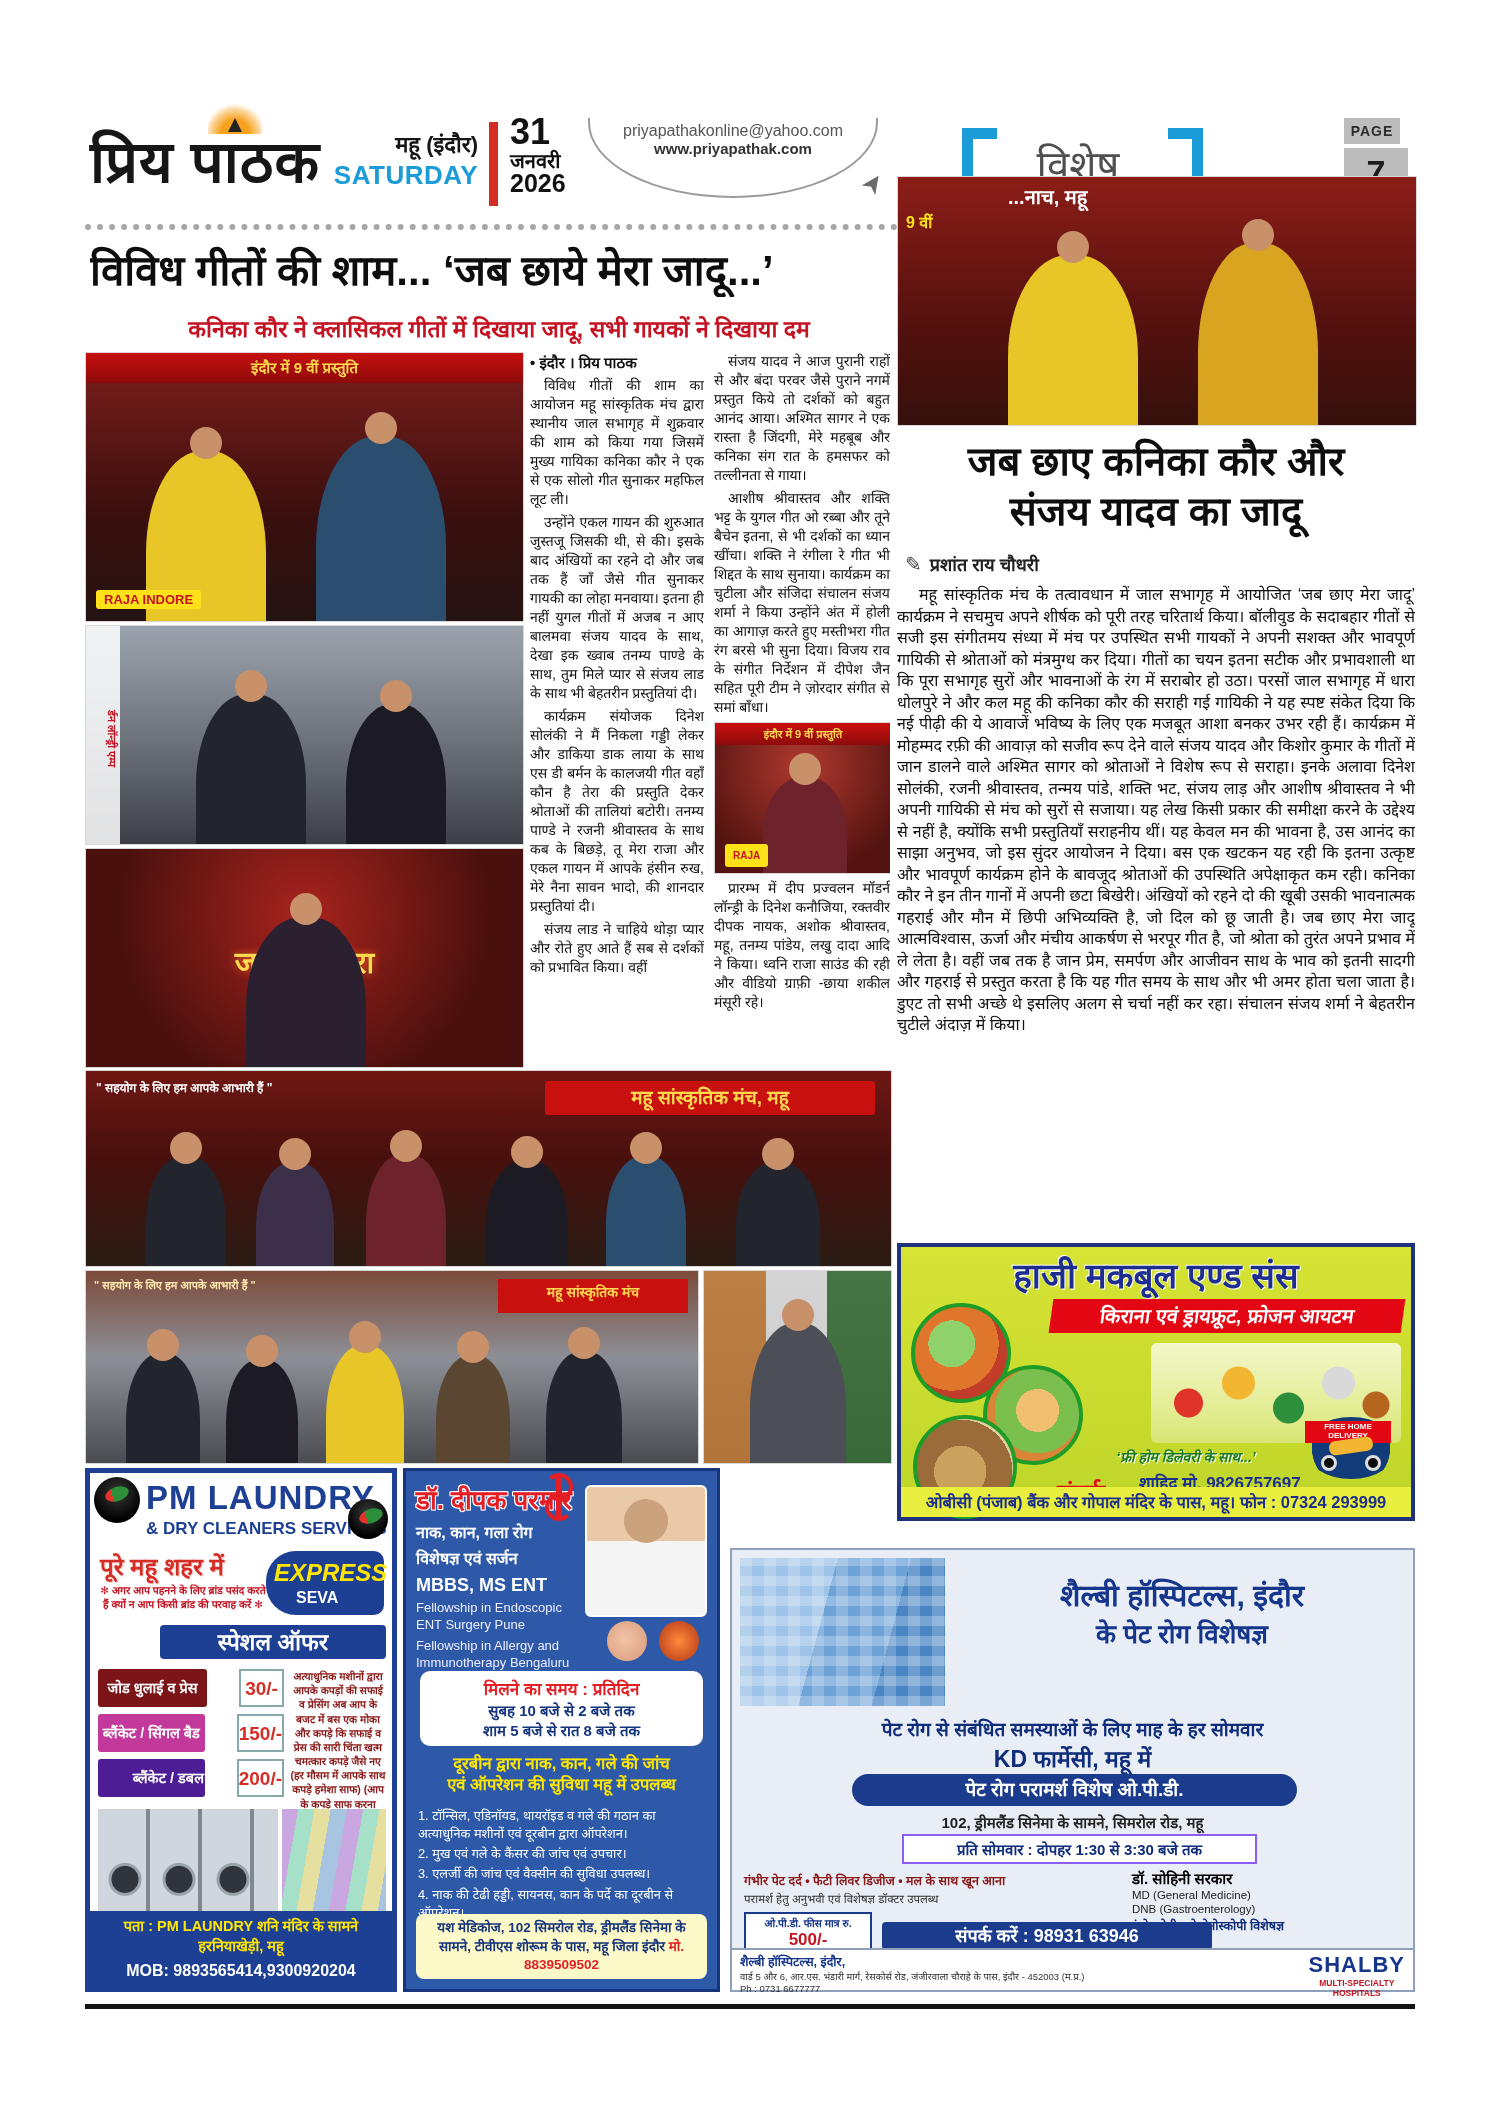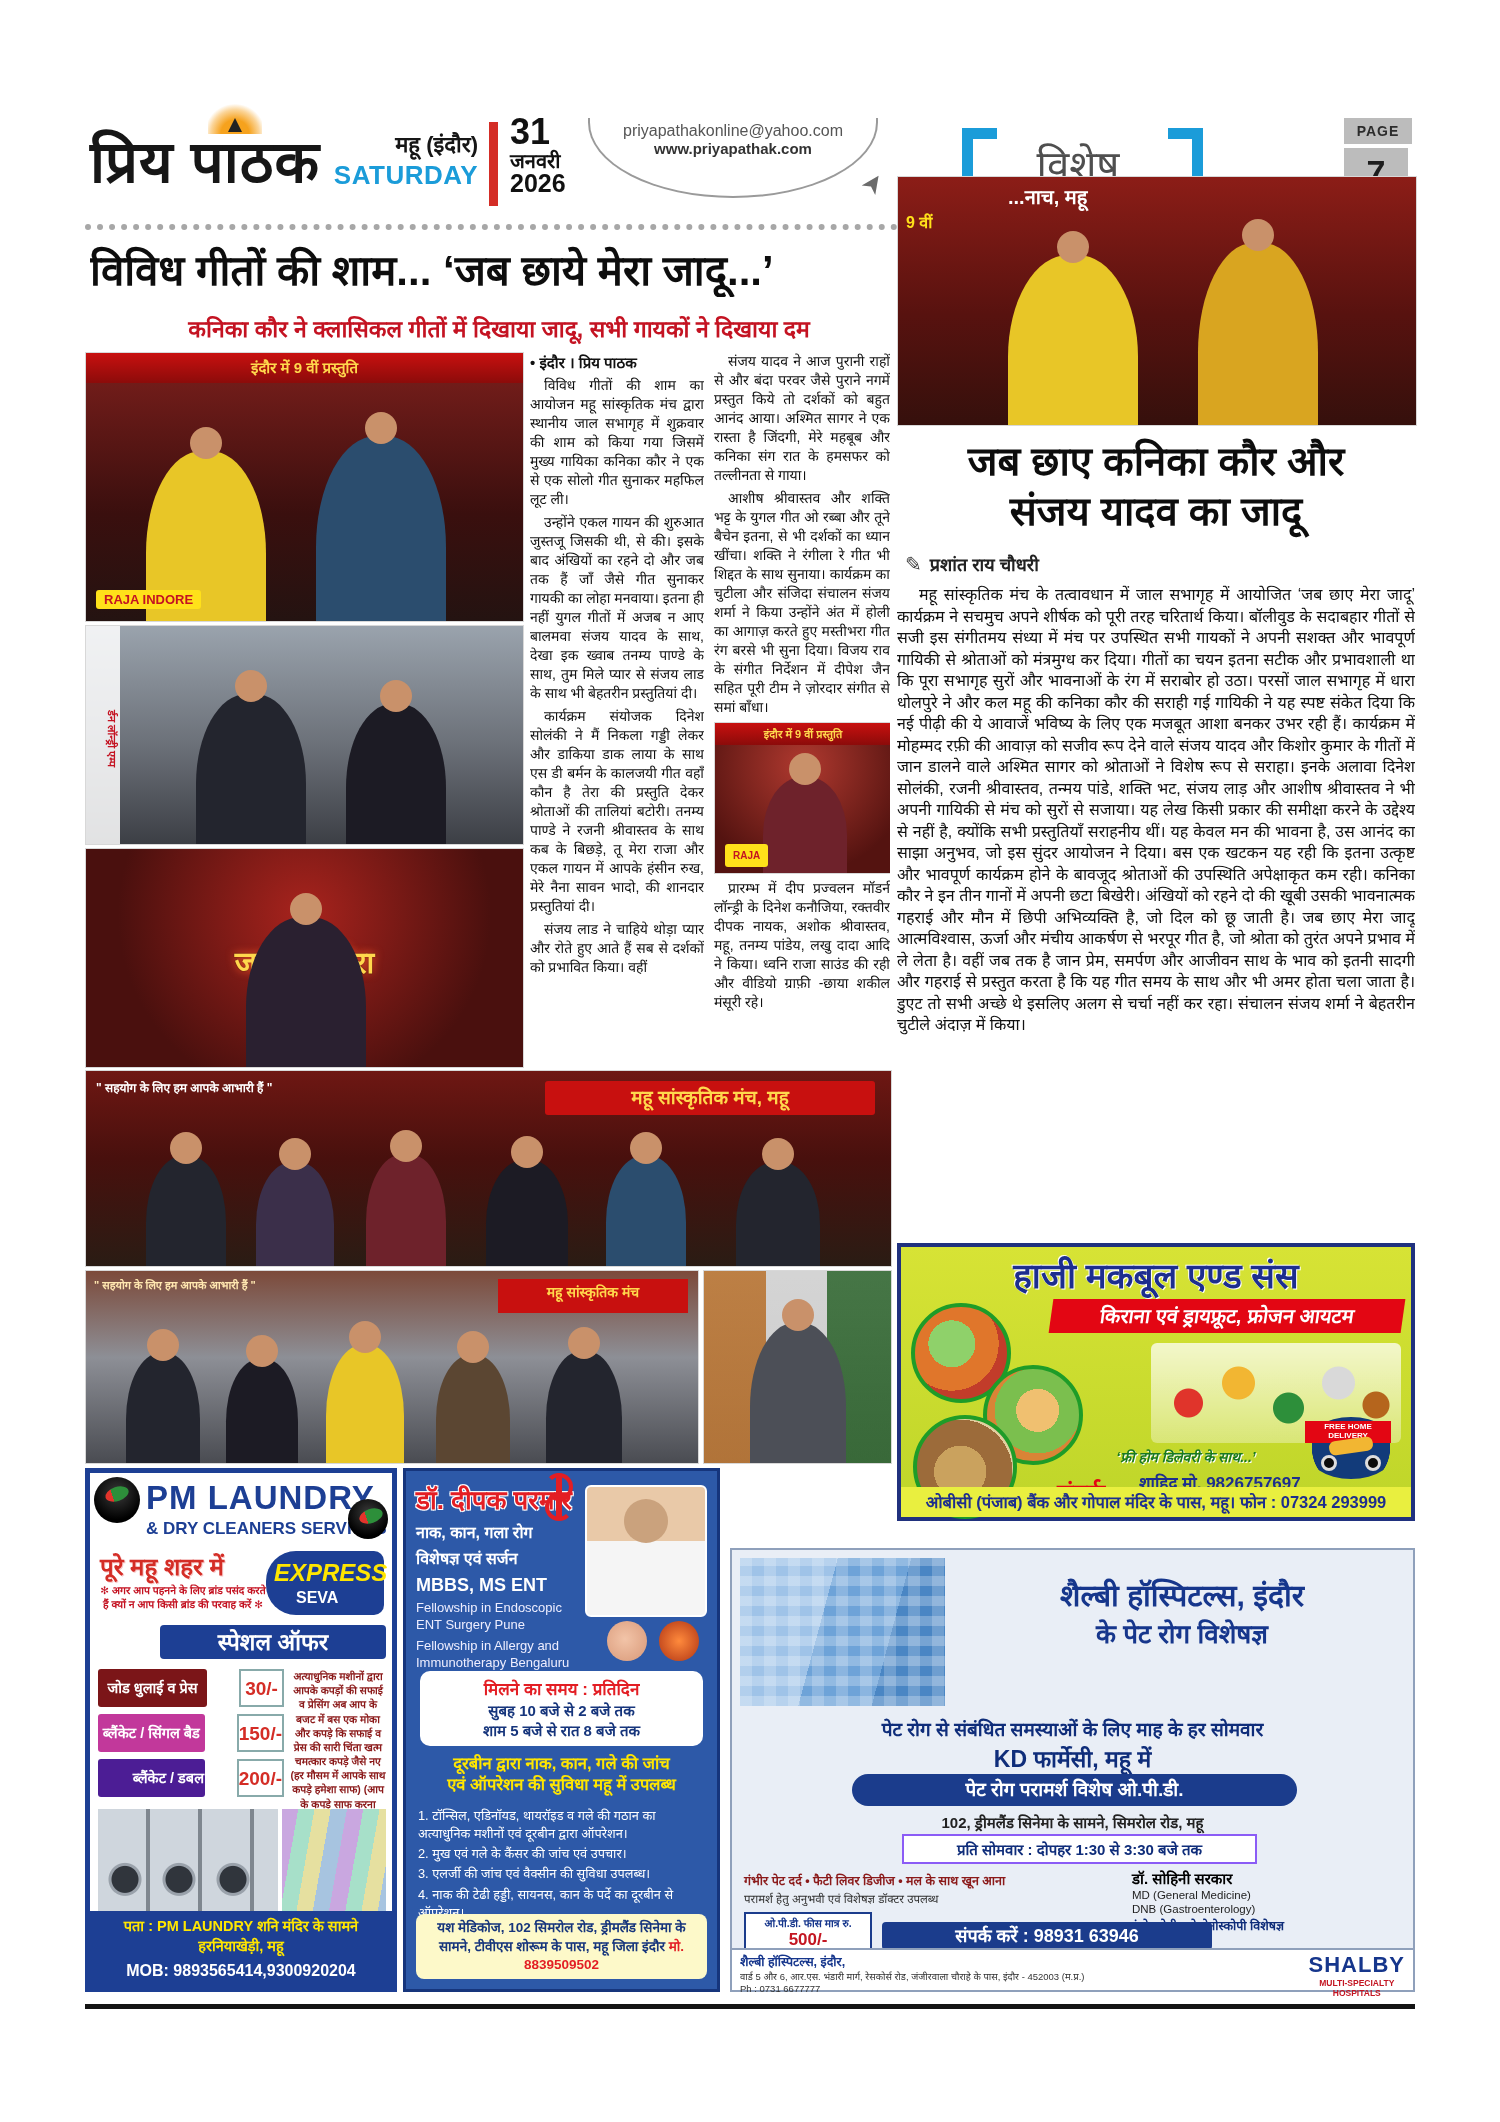--- a/index.html
+++ b/index.html
@@ -23,21 +23,21 @@
   .d-yr{font-size:25px;font-weight:bold;}
   .oval{left:588px;top:118px;width:286px;height:74px;border:2px solid #9a9a9a;border-top:none;
     border-radius:0 0 150px 150px/0 0 78px 78px;text-align:center;padding-top:4px;background:#fff;}
   .oval .em{font-size:16px;color:#555;}
   .oval .web{font-size:15px;font-weight:bold;color:#333;}
   .cursor{left:862px;top:168px;font-size:26px;color:#6b6b6b;transform:rotate(-55deg);}
   .brk{top:128px;width:24px;height:58px;border:11px solid #1b9cd9;}
   .brk.l{left:962px;border-right:none;}
   .brk.r{left:1168px;border-left:none;}
   .vishesh{left:990px;top:136px;width:176px;text-align:center;font-size:40px;color:#4f4f4f;}
-  .pagebox1{left:1344px;top:118px;width:68px;height:26px;background:#bcbcbc;color:#2c2c2c;
+  .pagebox1{left:1344px;top:118px;width:56px;height:26px;background:#bcbcbc;color:#2c2c2c;
     font-size:14px;font-weight:900;text-align:center;line-height:26px;letter-spacing:1px;}
   .pagebox2{left:1344px;top:148px;width:64px;height:48px;background:#bcbcbc;color:#1d1d1d;
     font-size:34px;font-weight:900;text-align:center;line-height:48px;}
   .dotted{left:85px;top:224px;width:1330px;height:0;border-bottom:6px dotted #a7a7a7;}
   
   .headline{left:90px;top:240px;width:808px;font-size:42px;font-weight:900;color:#0d0d0d;white-space:nowrap;overflow:hidden;}
   .subhead{left:118px;top:312px;width:762px;text-align:center;font-size:23px;font-weight:bold;color:#c41322;}
   
   .photo{overflow:hidden;border:1px solid #d8d8d8;}
   .pbanner{position:absolute;left:0;top:0;right:0;height:30px;background:linear-gradient(180deg,#c8100f,#8c0b0a);

